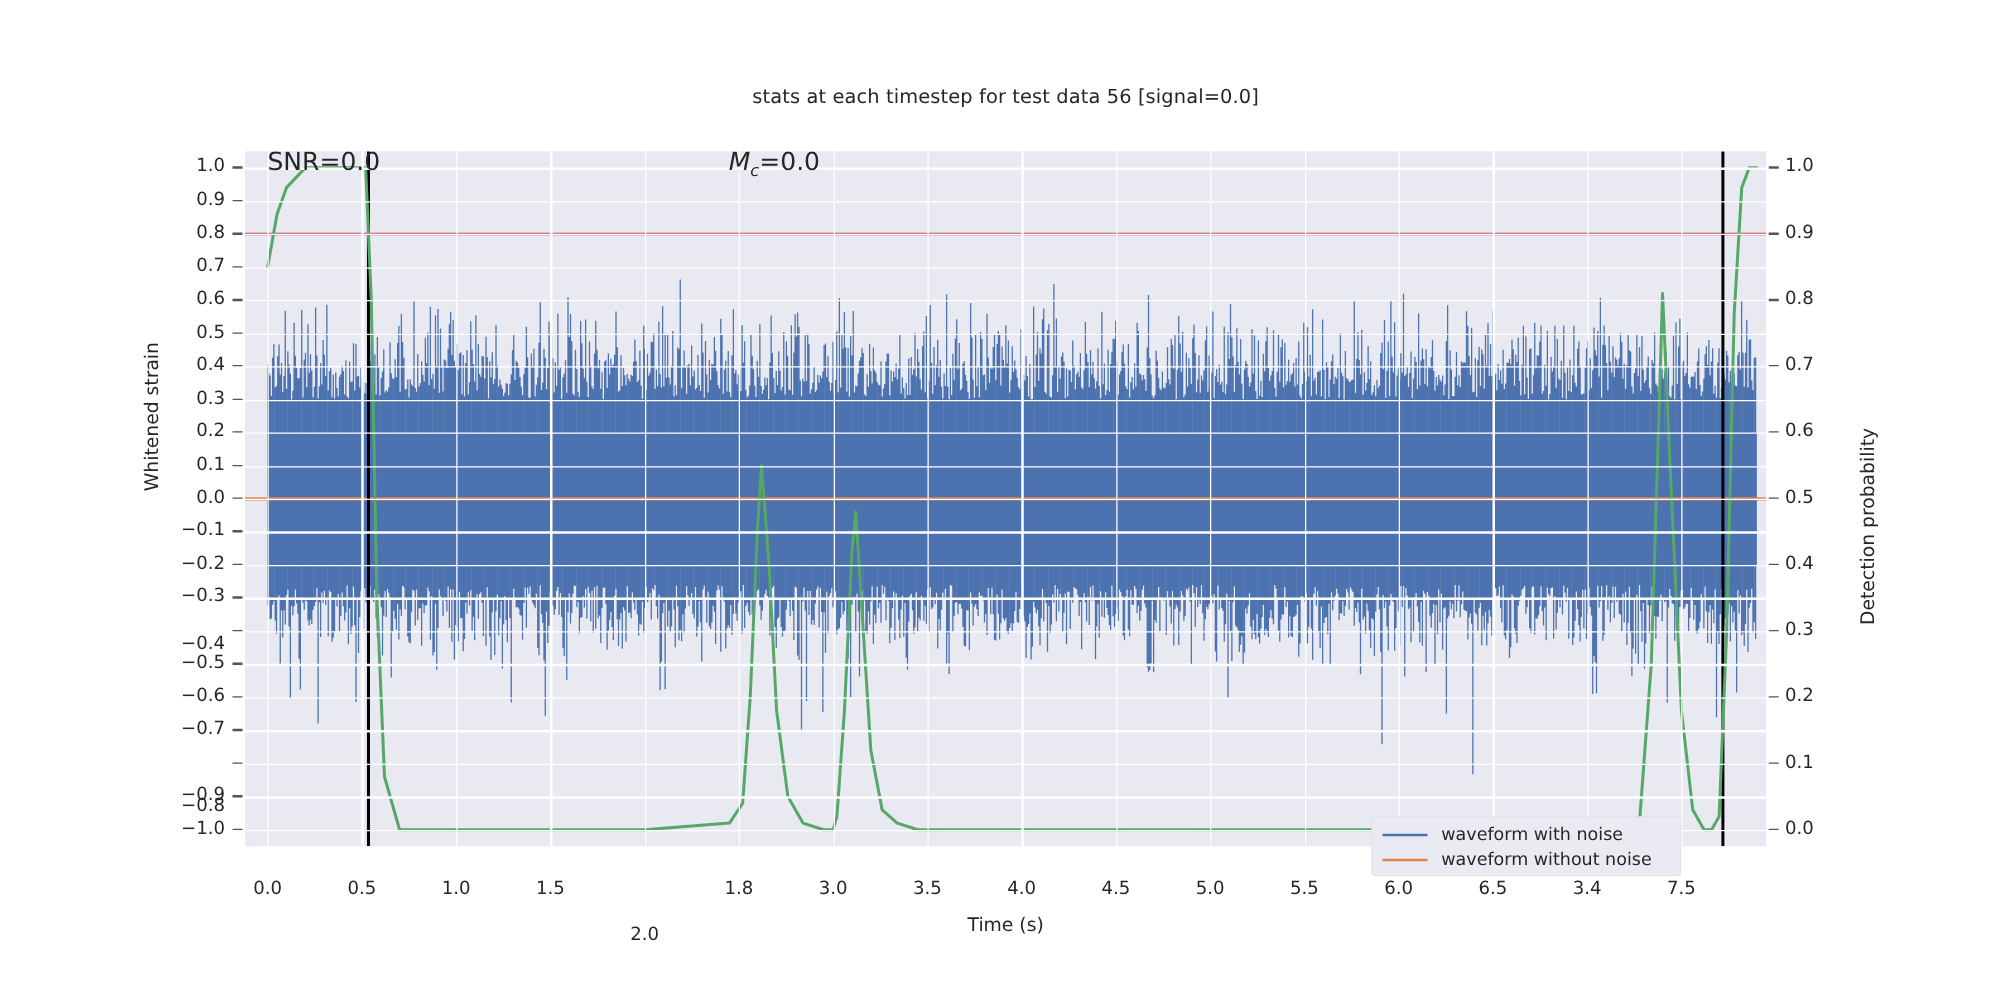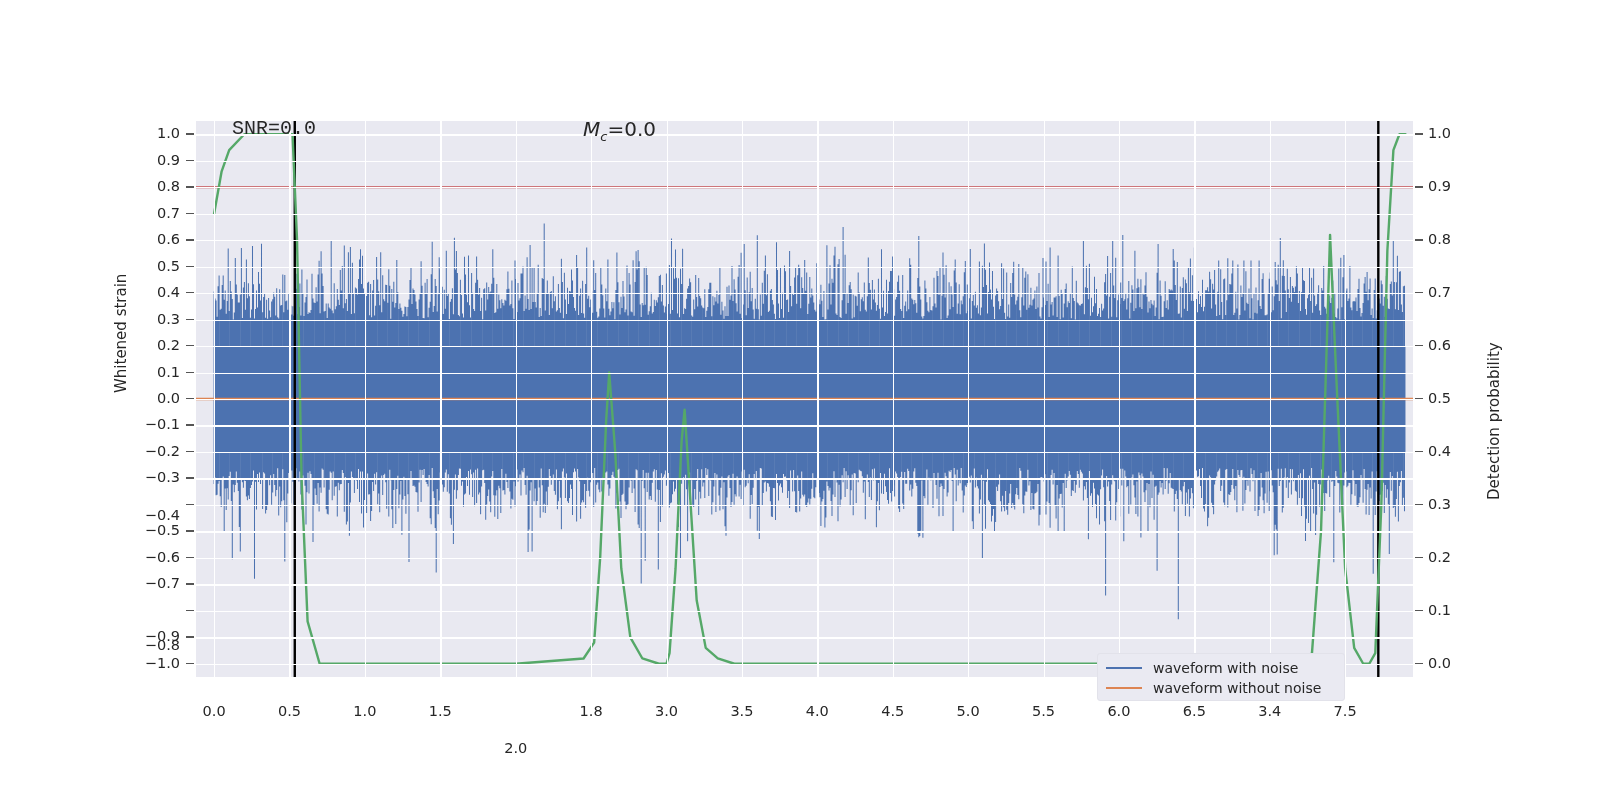--- a/index.html
+++ b/index.html
@@ -51,23 +51,25 @@
   .leg-line{width:36px;height:2.4px;margin-right:11px;flex:none;}
   .leg-txt{font-size:14px;color:#262626;white-space:nowrap;}
 
   svg{display:block;}
 </style>
 </head>
 <body>
 
 <div id="fig">
 
+  <div id="title">stats at each timestep for test data 56 [signal=0.0]</div>
 
   <div id="ylabel-left">Whitened strain</div>
   <div id="ylabel-right">Detection probability</div>
+  <div id="xlabel">Time (s)</div>
 
   <div id="axes">
     <div id="grid-layer">
         <div class="gridh" style="top: 13.2381px;"></div>
         <div class="gridh" style="top: 39.7143px;"></div>
         <div class="gridh" style="top: 66.1905px;"></div>
         <div class="gridh" style="top: 92.6667px;"></div>
         <div class="gridh" style="top: 119.143px;"></div>
         <div class="gridh" style="top: 145.619px;"></div>
         <div class="gridh" style="top: 172.095px;"></div>
@@ -109,21 +111,21 @@
         </g>
       <line id="clean-line" x1="0" x2="1217" stroke="#dd8452" stroke-width="2.6" y1="278" y2="278"></line>
       <line id="thresh-line" x1="0" x2="1217" stroke="#c44e52" stroke-width="2" y1="66.19047619047615" y2="66.19047619047615"></line>
       <g id="vlines">
           <line x1="98.77757125154895" x2="98.77757125154895" y1="0" y2="556" stroke="#000000" stroke-width="2.4"></line>
           <line x1="1182.3147459727384" x2="1182.3147459727384" y1="0" y2="556" stroke="#000000" stroke-width="2.4"></line>
         </g>
       <path id="prob-curve" fill="none" stroke="#55a868" stroke-width="2.4" stroke-linejoin="round" stroke-linecap="round" d="M18.10 92.67 L25.64 50.30 L33.18 29.12 L48.26 13.24 L63.34 13.24 L85.96 13.24 L93.50 13.24 L96.52 13.24 L101.04 119.14 L105.56 357.43 L111.60 500.40 L123.66 542.76 L168.90 542.76 L319.71 542.76 L387.57 537.47 L398.13 521.58 L404.16 436.86 L410.19 299.18 L413.21 251.52 L419.24 330.95 L425.27 447.45 L434.32 516.29 L446.38 537.47 L462.97 542.76 L470.51 542.76 L473.53 532.17 L479.56 447.45 L485.59 320.36 L488.61 288.59 L494.64 383.90 L500.67 479.22 L509.72 526.88 L521.79 537.47 L538.38 542.76 L561.00 542.76 L621.32 542.76 L772.12 542.76 L922.93 542.76 L1073.73 542.76 L1103.90 542.76 L1115.96 532.17 L1125.01 410.38 L1131.04 214.46 L1134.06 113.85 L1140.09 251.52 L1149.14 447.45 L1158.19 526.88 L1167.23 542.76 L1173.27 542.76 L1179.30 532.17 L1185.33 383.90 L1191.36 129.73 L1197.40 29.12 L1203.43 13.24 L1209.46 13.24 "></path>
     </svg>
 
-    <div class="ann" style="left:36px;top:-4px;font-family:Liberation Mono, monospace;">
+    <div class="ann" style="left:18px;top:-4px;">
       <span>SNR=</span><span>0.0</span>
     </div>
     <div class="ann" style="left:387px;top:-4px;">
       <i>M</i><sub>c</sub><span>=0.0</span>
     </div>
   </div>
 
   <div id="ticks-layer">
       <div class="tl-left" style="left: 124px; top: 134.238px;">1.0</div>
       <div class="tm-left" style="top: 134.238px;"></div>

